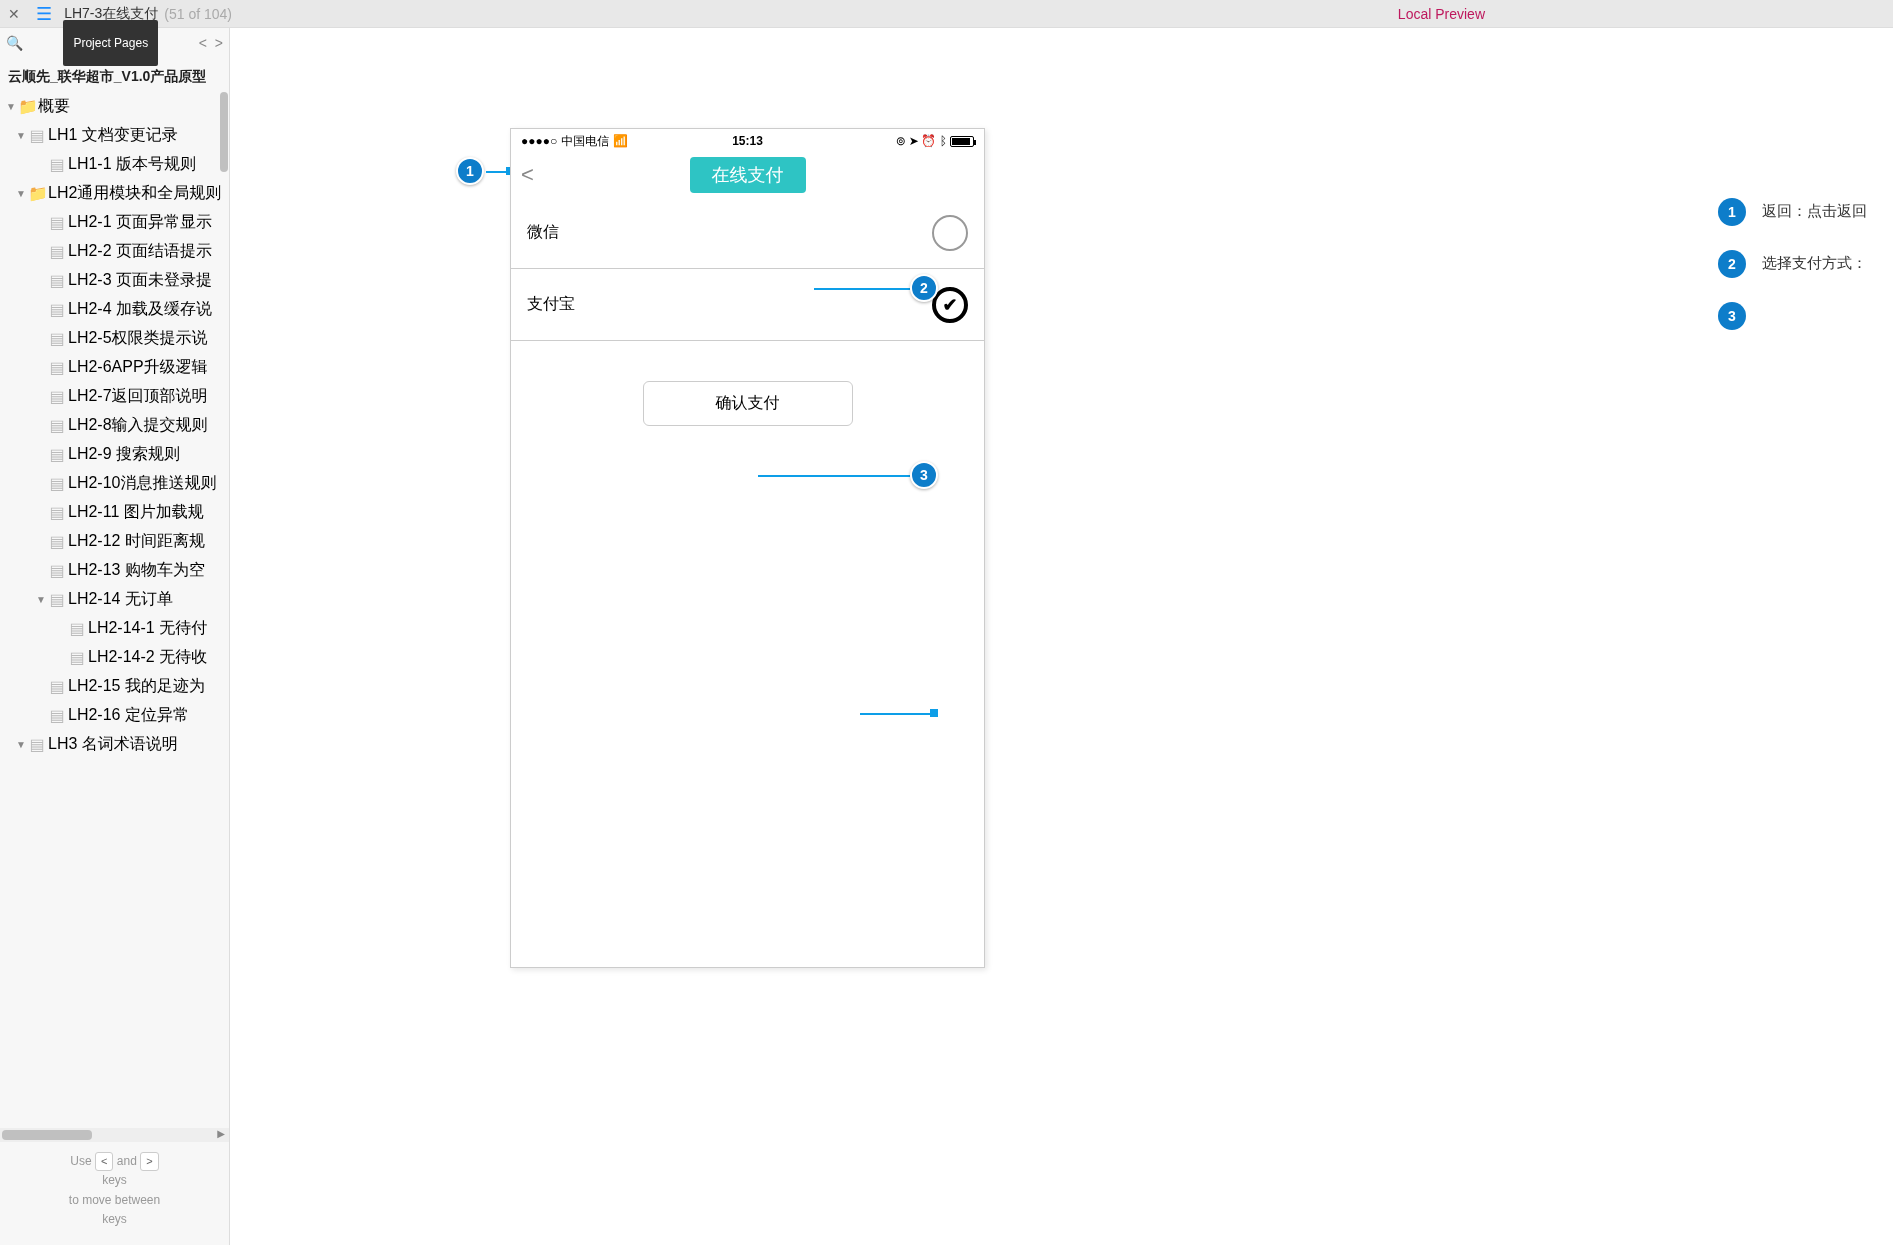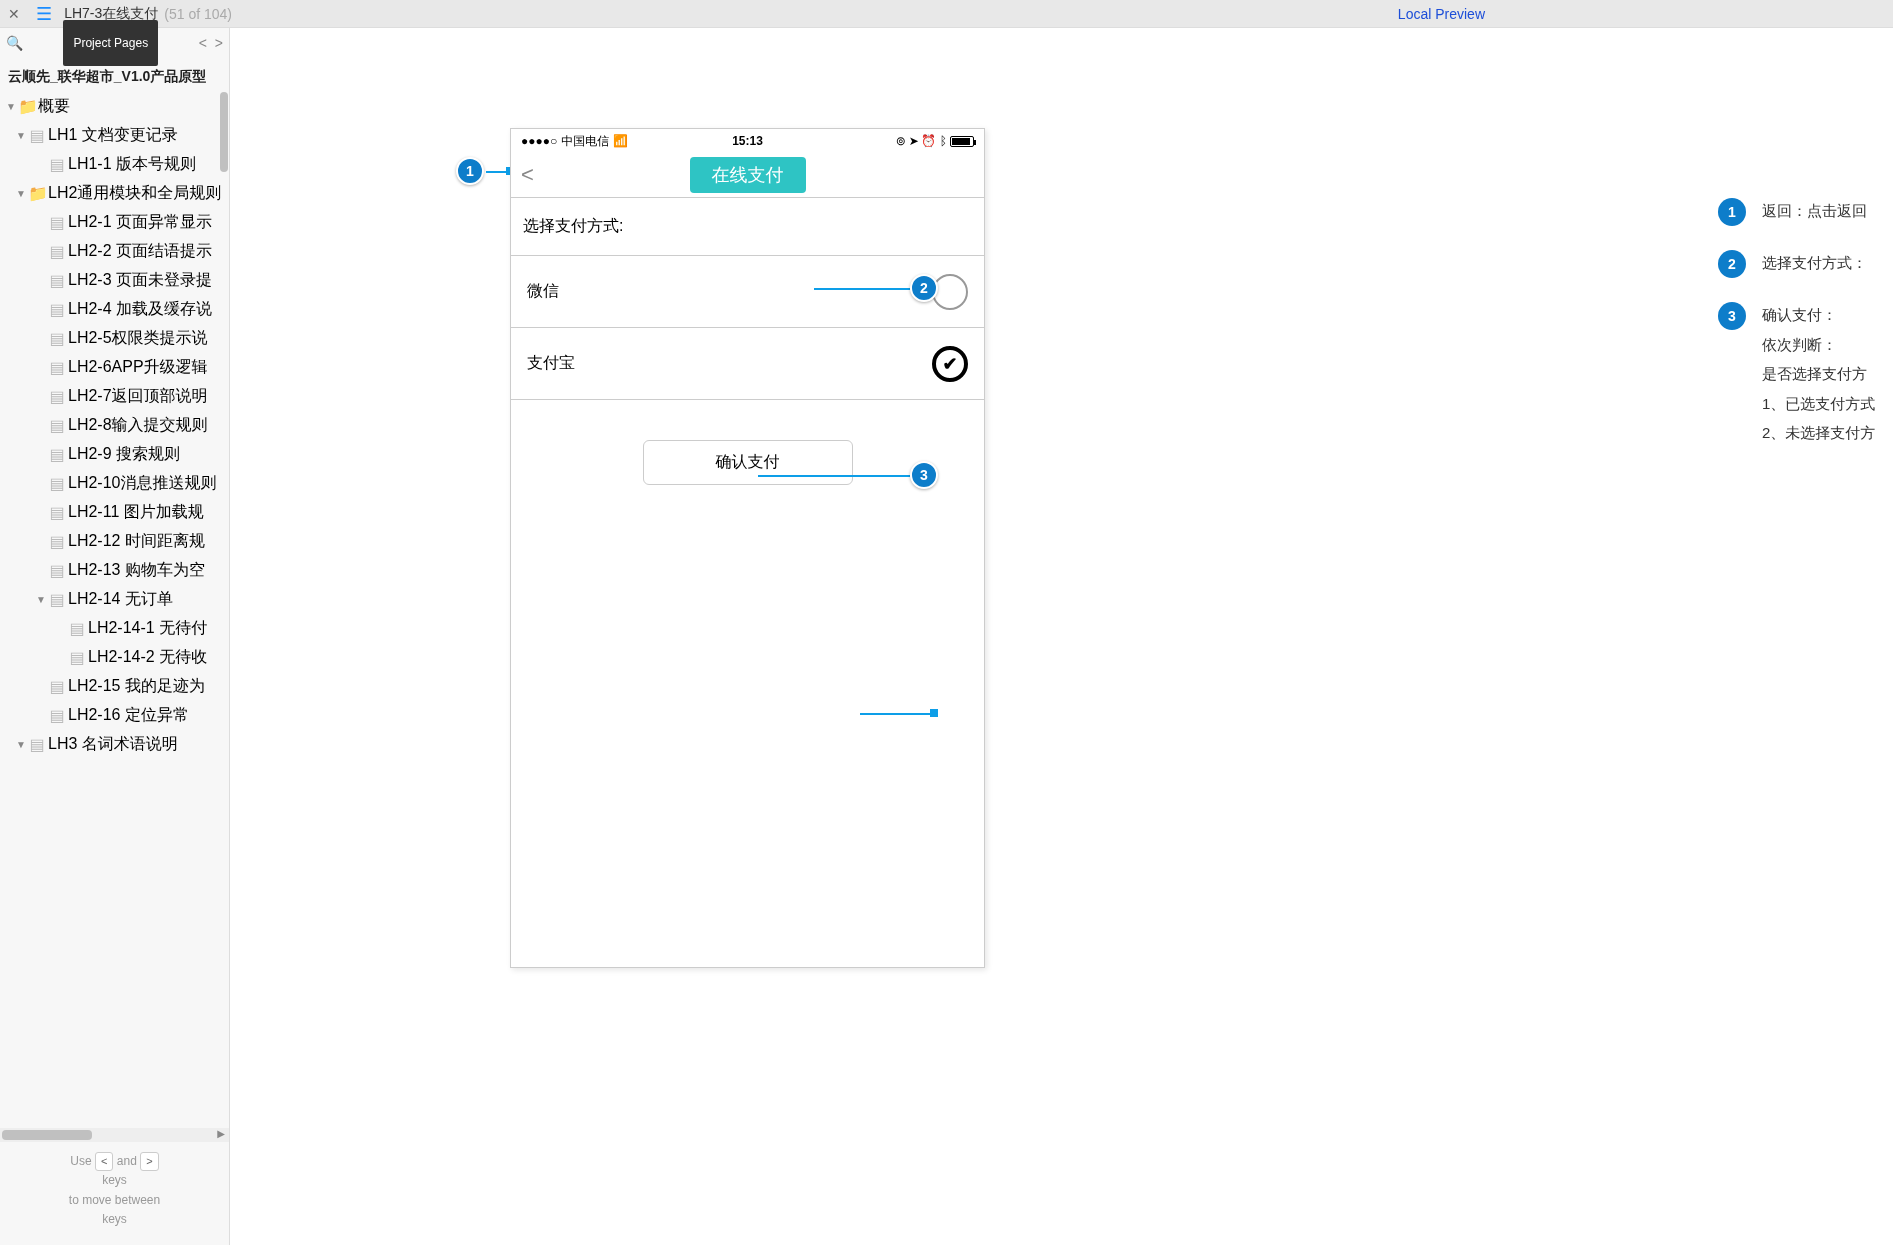--- a/index.html
+++ b/index.html
@@ -4,21 +4,21 @@
 <style>
   * { box-sizing: border-box; margin: 0; padding: 0; font-family: "Microsoft YaHei", Arial, sans-serif; }
   body { background: #f5f5f5; width: 1893px; height: 1245px; overflow: hidden; }
   
   
   .top-header { height: 28px; background: #e8e8e8; display: flex; align-items: center; padding: 0 8px; border-bottom: 1px solid #ddd; }
   .top-header .close-x { width: 18px; color: #666; cursor: pointer; font-size: 14px; }
   .top-header .hamburger { margin-left: 10px; color: #1a8cff; font-size: 18px; cursor: pointer; }
   .top-header .page-title { margin-left: 12px; font-size: 14px; color: #333; }
   .top-header .page-pos { margin-left: 6px; color: #aaa; font-size: 14px; }
-  .top-header .local-preview { margin-left: auto; margin-right: 400px; font-size: 14px; color: #1d4ed8; }
+  .top-header .local-preview { margin-left: auto; margin-right: 400px; font-size: 14px; color: #be185d; }
 
   
   .main-row { display: flex; height: calc(100% - 28px); }
   
   
   .sidebar { width: 230px; background: #f7f7f7; border-right: 1px solid #ddd; display: flex; flex-direction: column; position: relative; }
   .sidebar-top { height: 30px; display: flex; align-items: center; padding: 0 6px; }
   .sidebar-top .search-ic { color: #888; font-size: 14px; cursor: pointer; }
   .project-pages-pill { background: #333; color: #fff; font-size: 12px; padding: 16px 10px; border-radius: 2px; margin-left: 40px; }
   .nav-arrows { margin-left: auto; display: flex; gap: 8px; color: #888; font-size: 14px; }
@@ -269,21 +269,20 @@
           <span>ᛒ</span>
           <div class="battery">
               <div class="fill"></div>
             </div>
         </div>
       </div>
       <div class="navbar">
         <span class="back">&lt;</span>
         <span class="title-pill">在线支付</span>
       </div>
-      <div class="section-label">选择支付方式:</div>
       <div id="pay-options">
           <div class="pay-row">
             <span>微信</span>
             <span class="radio"></span>
           </div>
           <div class="pay-row">
             <span>支付宝</span>
             <span class="radio checked"></span>
           </div>
         </div>
@@ -307,23 +306,16 @@
         <div class="annot-item">
           <div class="annot-marker">1</div>
           <div class="annot-text">返回：点击返回</div>
         </div>
         <div class="annot-item">
           <div class="annot-marker">2</div>
           <div class="annot-text">选择支付方式：</div>
         </div>
         <div class="annot-item annot-block">
           <div class="annot-marker">3</div>
-          <div class="annot-text">
-            <p>确认支付：</p>
-            <p>依次判断：</p>
-            <p>是否选择支付方</p>
-            <p>1、已选支付方式</p>
-            <p>2、未选择支付方</p>
-          </div>
         </div>
       </div>
   </div>
 </div>
 
 </body></html>

